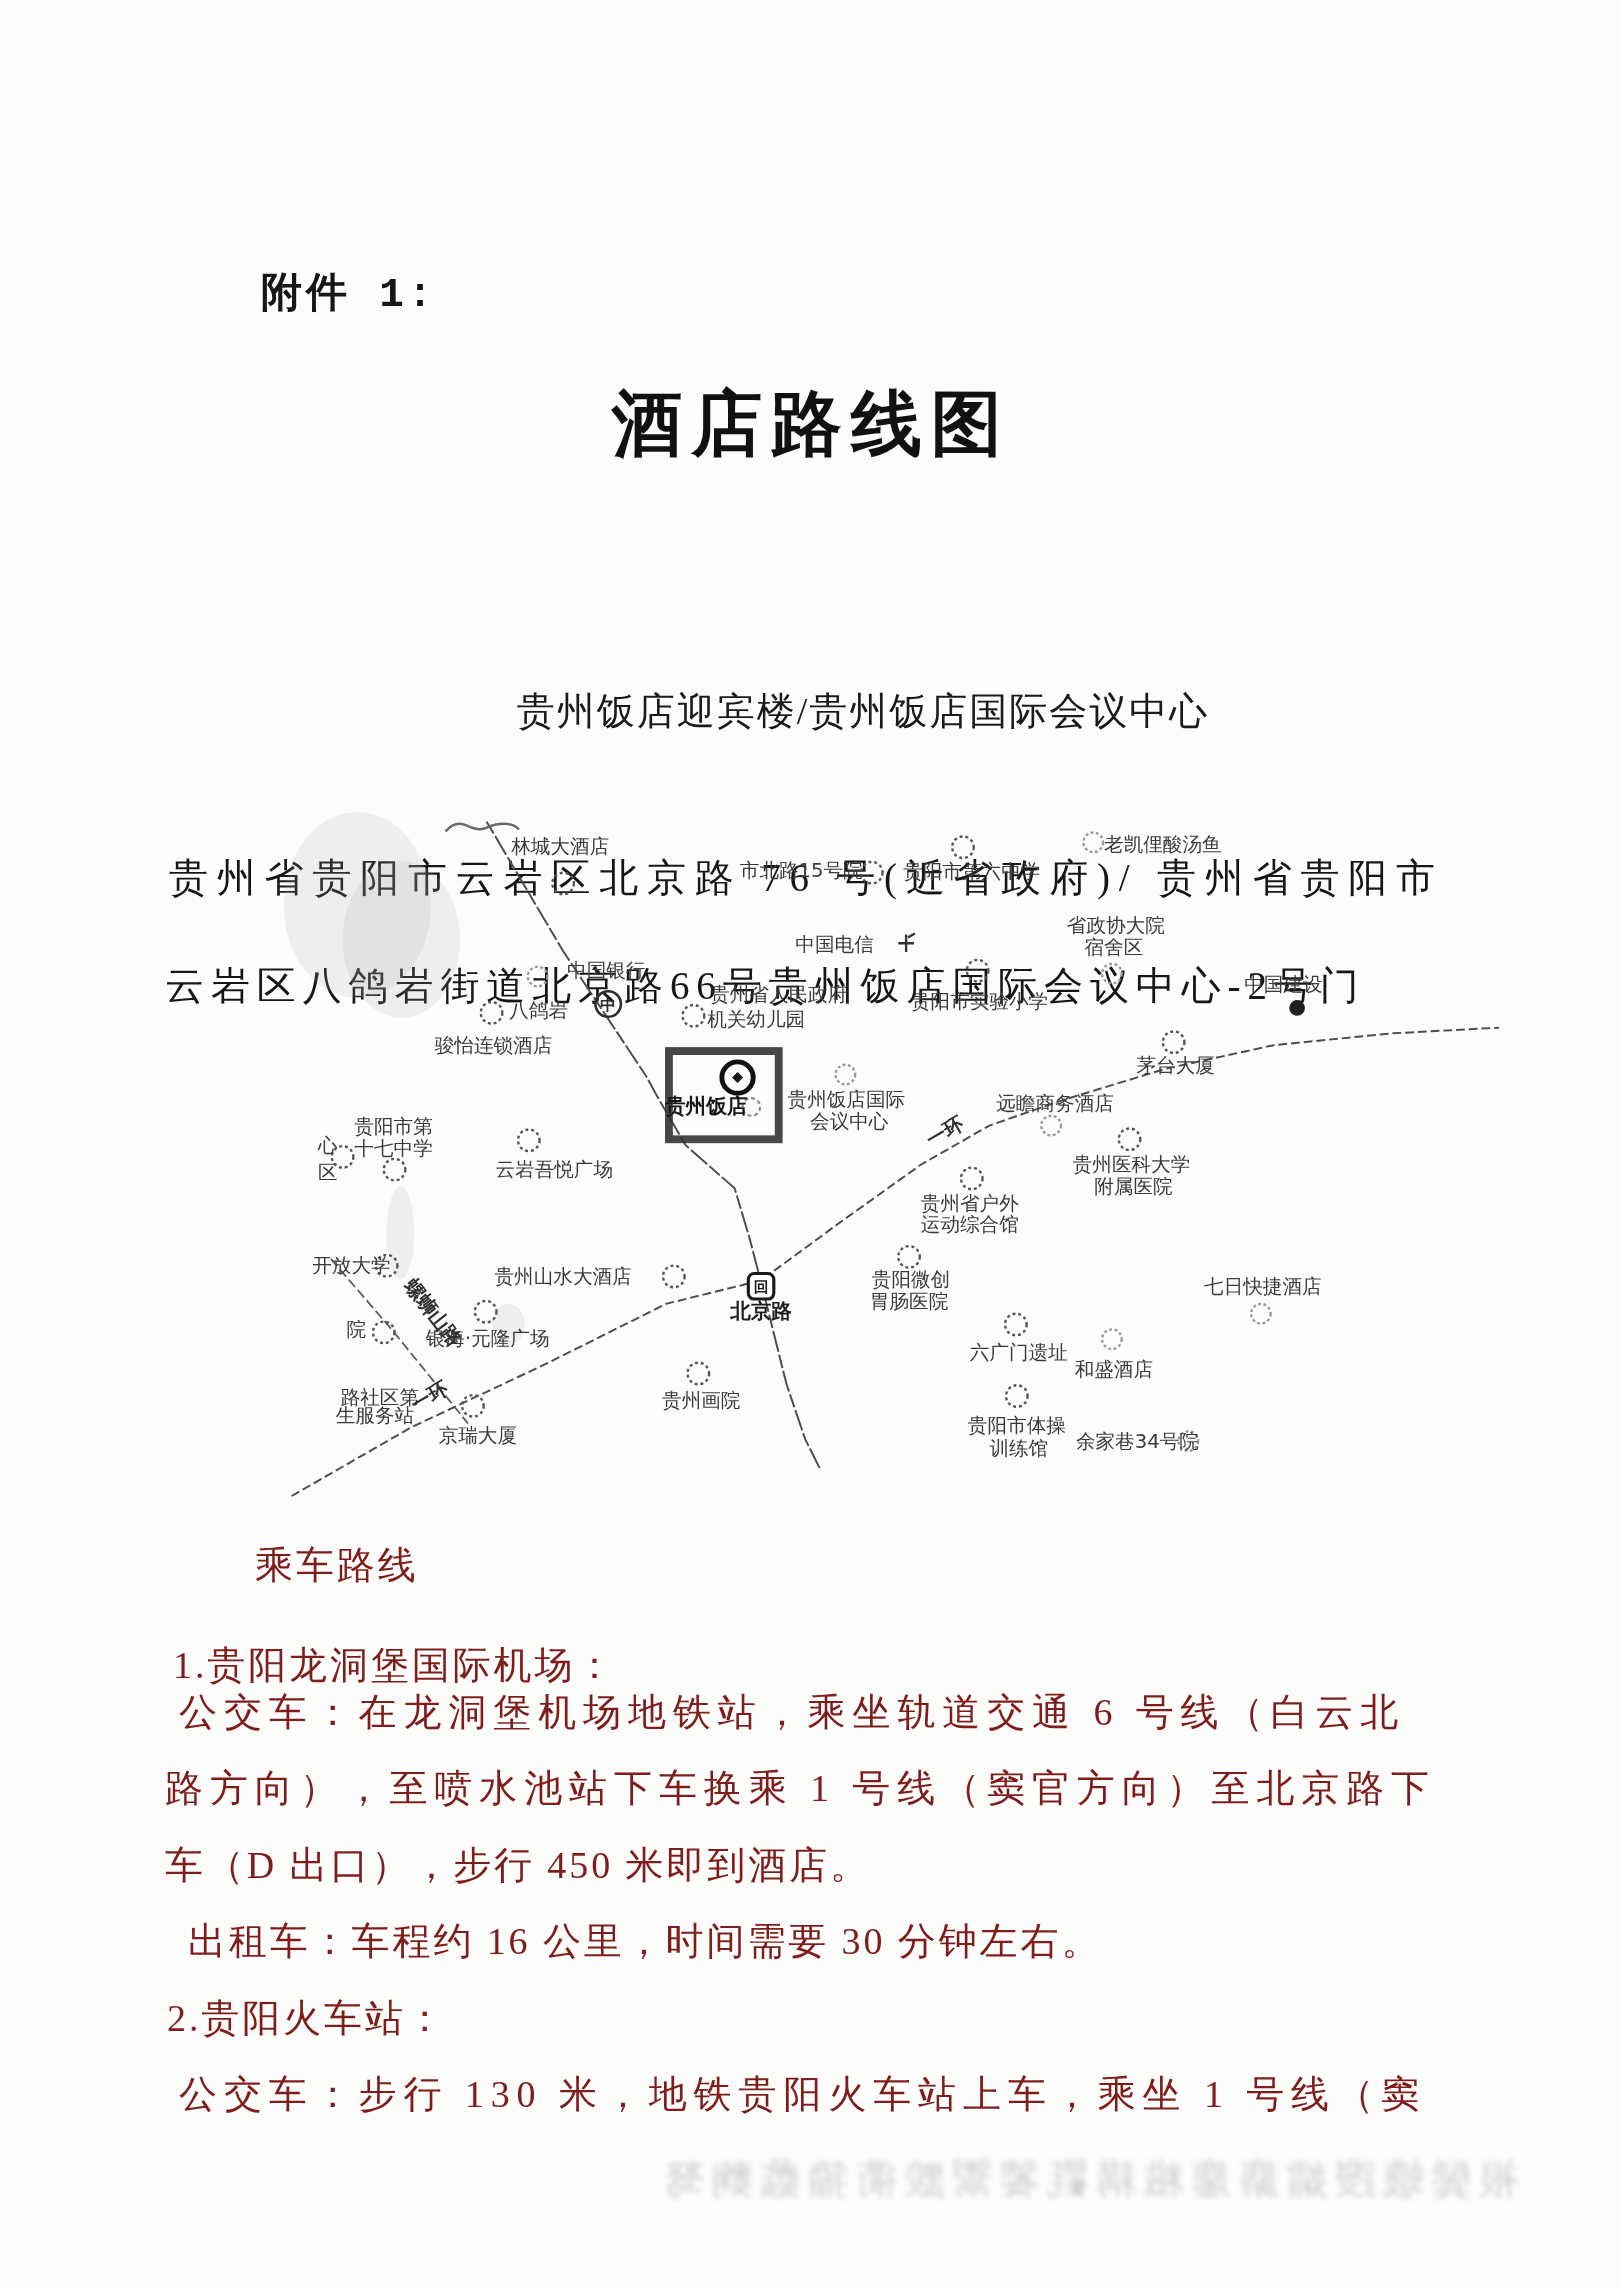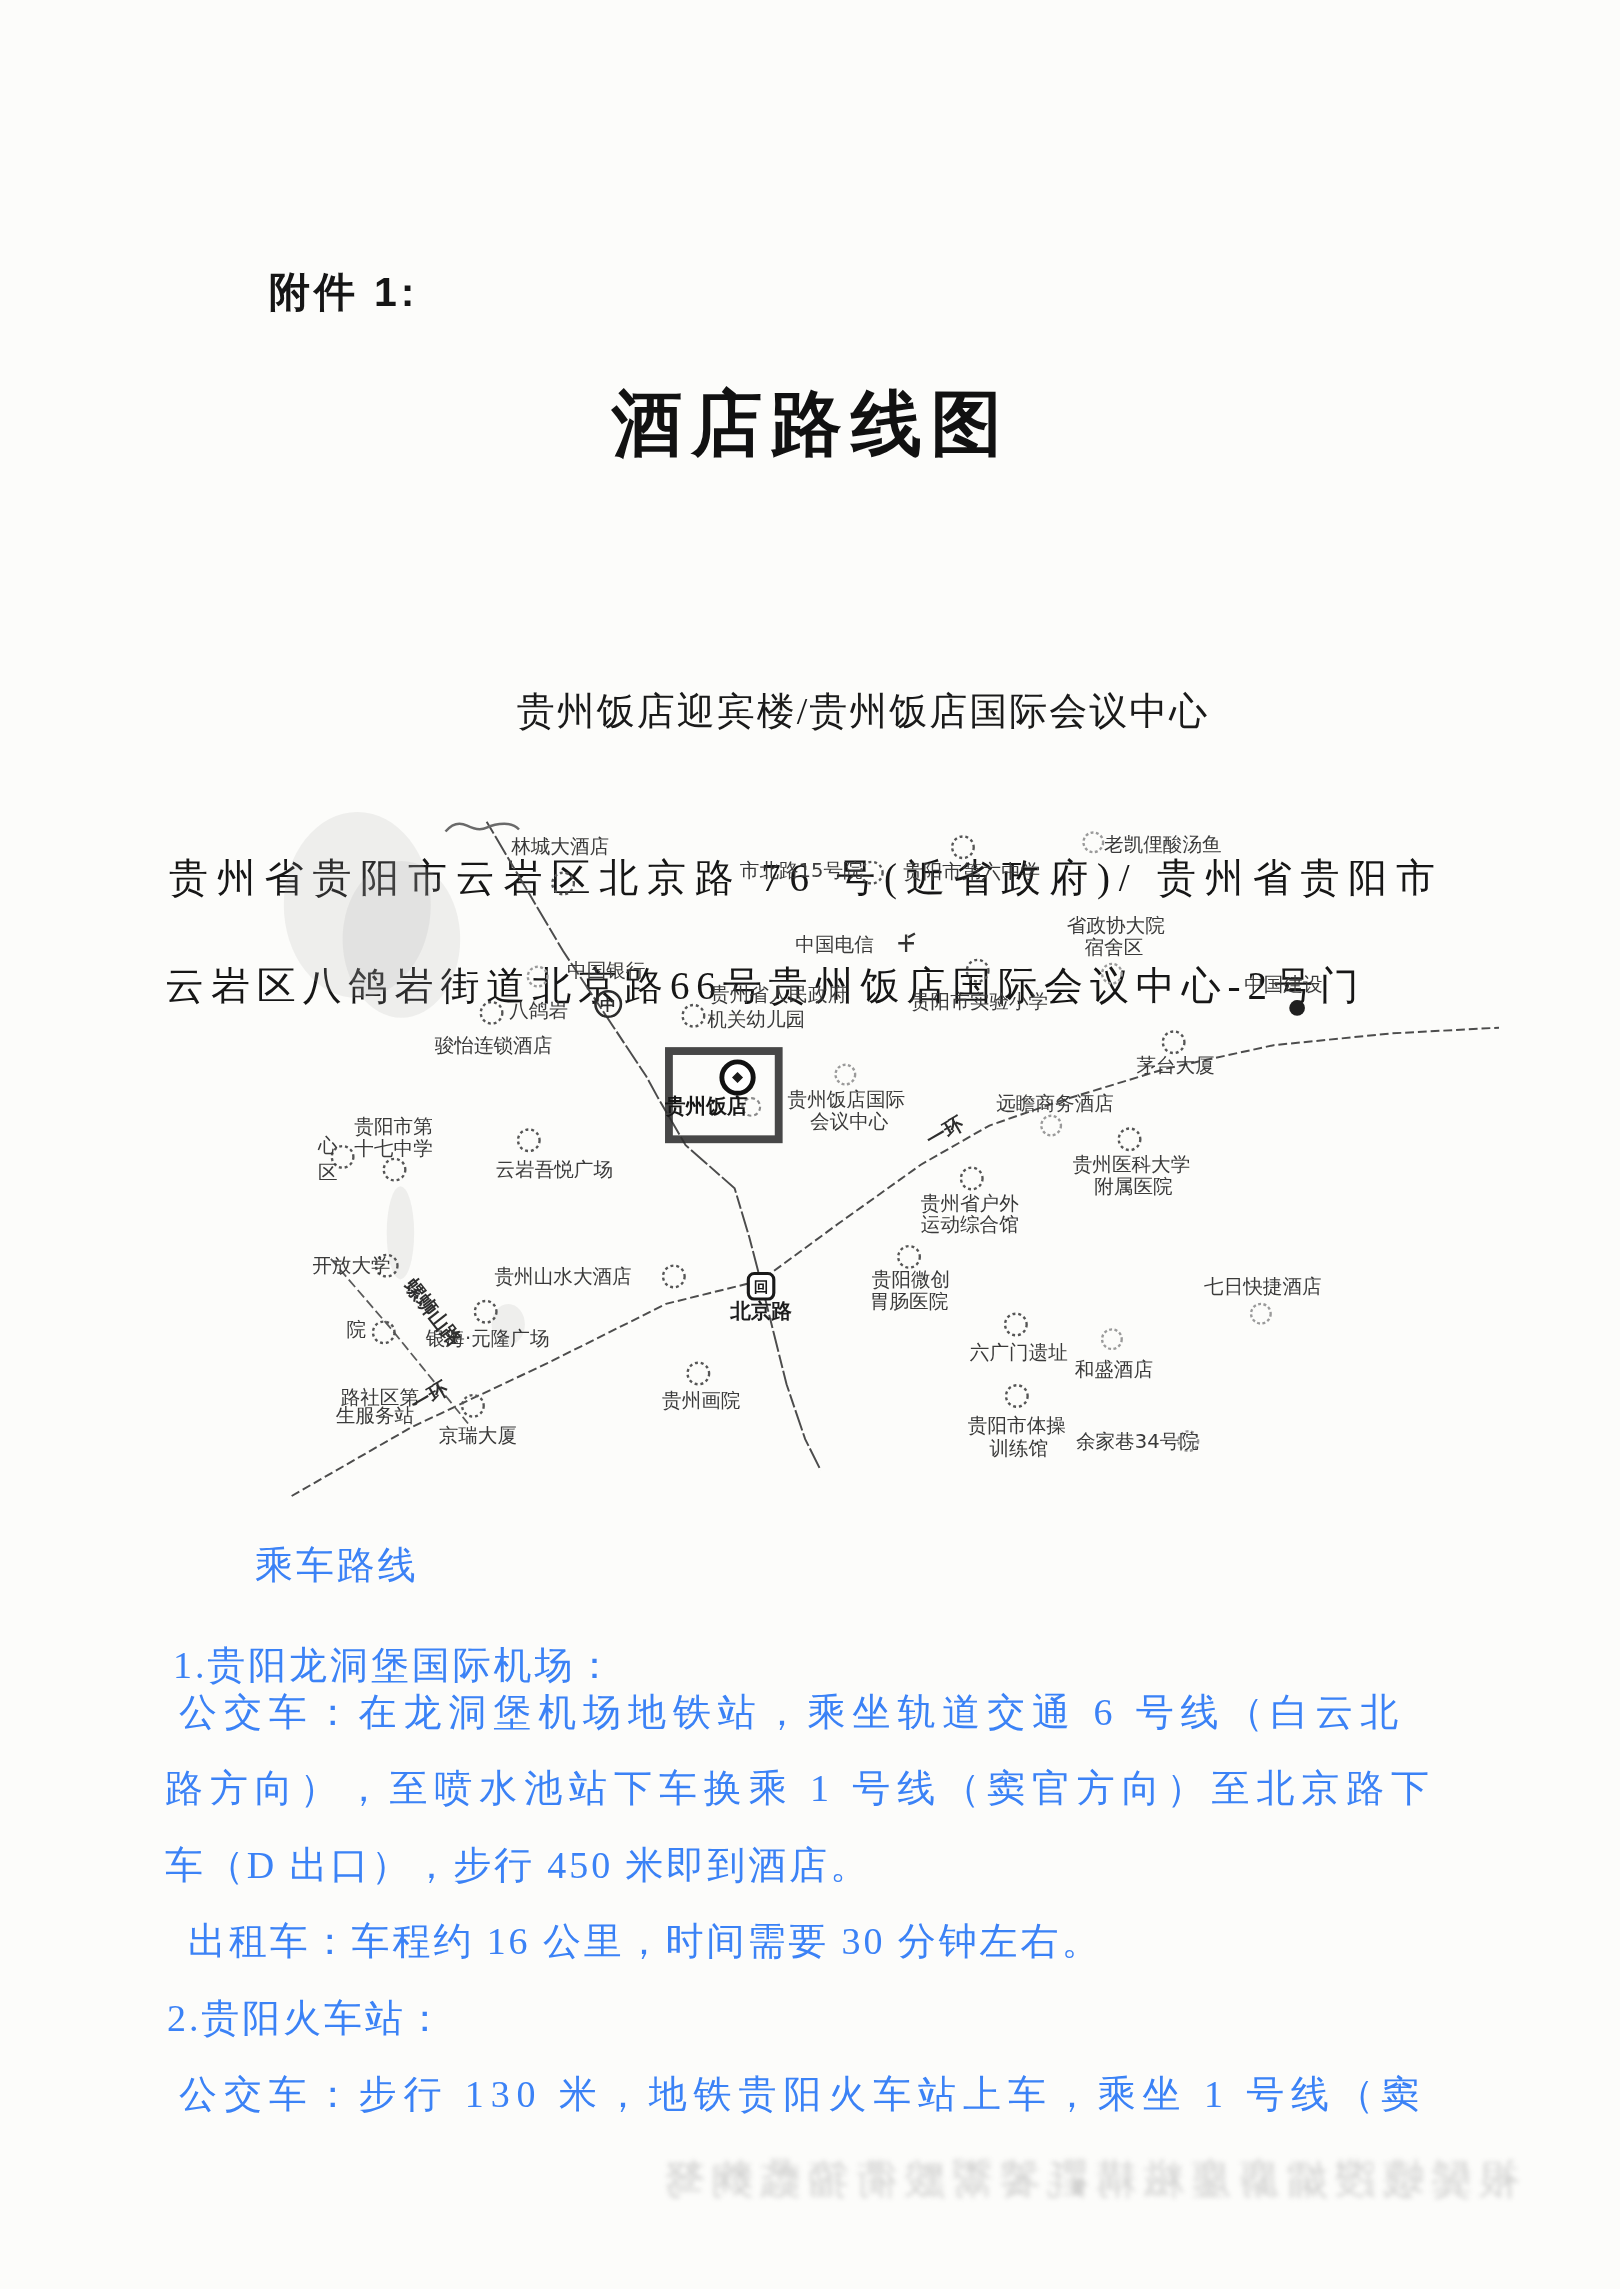--- a/index.html
+++ b/index.html
@@ -7,33 +7,33 @@
     width:1620px;height:2290px;position:relative;
     background:#fcfcfa;overflow:hidden;
     font-family:"Liberation Serif","DejaVu Serif",serif;
     color:#1e1e1e;
   }
   .abs{position:absolute;white-space:nowrap;}
   .attachment{font-family:"Liberation Sans","DejaVu Sans",sans-serif;font-weight:700;font-size:41px;letter-spacing:3.9px;color:#161616;}
   .doc-title{font-family:"Liberation Sans","DejaVu Sans",sans-serif;font-weight:700;font-size:71px;letter-spacing:8.8px;color:#111;}
   .doc-subtitle{font-size:38px;letter-spacing:2px;color:#1a1a1a;}
   .addr{font-size:39px;color:#161616;}
-  .bodyline{font-size:38px;color:#3b82f6;}
+  .bodyline{font-size:38px;color:#7f1d1d;}
   .ghost{
     font-size:41px;color:#9f9f9f;letter-spacing:6.9px;opacity:.45;
     filter:blur(2.9px);transform:scaleX(-1);
   }
   svg text{font-family:"DejaVu Sans","Liberation Sans",sans-serif;}
   .maplabel{font-size:20px;fill:#3a3a3a;}
   .roadname{font-size:20px;fill:#2e2e2e;font-weight:700;}
 </style>
 </head>
 <body>
 
-<div class="abs attachment" style="left:269px;top:265px;">附件 1:</div>
+<div class="abs attachment" style="left:261px;top:265px;font-family:Liberation Mono, monospace;">附件 1:</div>
 
 <div class="abs doc-title" style="left:811px;top:377px;transform:translateX(-50%);">酒店路线图</div>
 
 <div class="abs doc-subtitle" style="left:863px;top:686px;transform:translateX(-50%);">贵州饭店迎宾楼/贵州饭店国际会议中心</div>
 
 <div class="abs addr" style="left:169px;top:851px;letter-spacing:8.8px;">贵州省贵阳市云岩区北京路 76 号(近省政府)/ 贵州省贵阳市</div>
 
 <div class="abs addr" style="left:165px;top:959px;letter-spacing:6.9px;">云岩区八鸽岩街道北京路66号贵州饭店国际会议中心-2号门</div>
 
 <svg id="map" class="abs" style="left:225px;top:802px;" width="1274" height="700" viewBox="0 0 1300 714">

